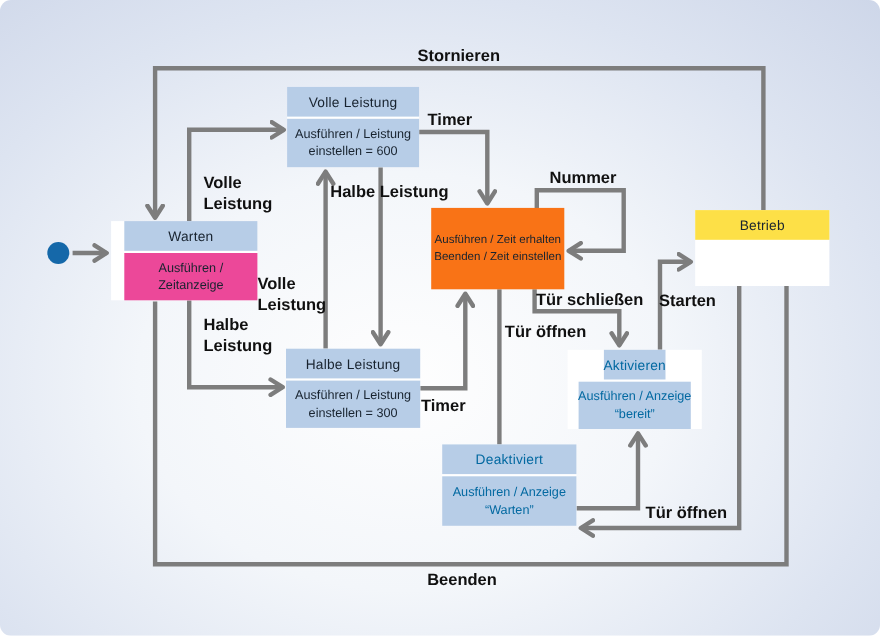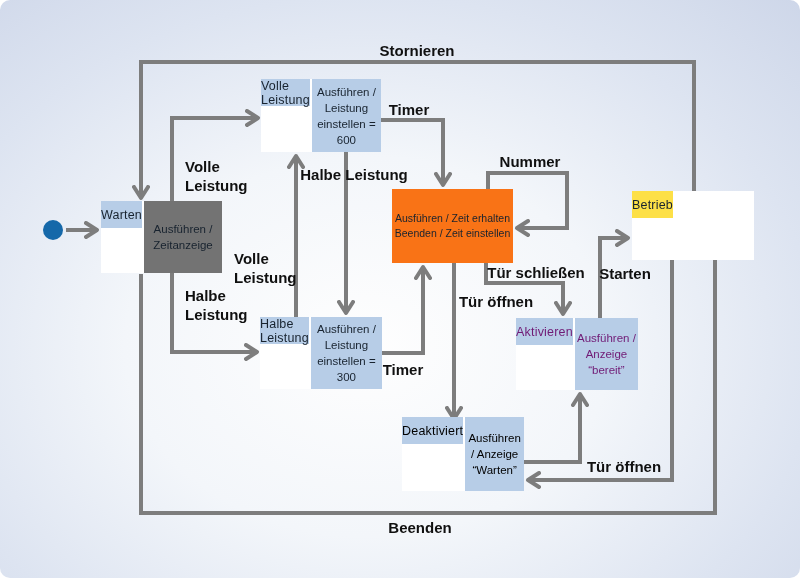--- a/index.html
+++ b/index.html
@@ -8,21 +8,21 @@
     width:800px;height:578px;
     overflow:hidden;
     border-radius:10px;
     background:
       radial-gradient(ellipse 640px 500px at 46% 60%, #fefefe 0%, #f3f6fa 38%, #dde4f1 70%, #ccd5e8 100%);
     font-family:"Liberation Sans", sans-serif;
   }
   #connectors{position:absolute;left:0;top:0;width:800px;height:578px;}
   .state{
     position:absolute;
-    display:flex;flex-direction:row;
+    display:flex;flex-direction:column;
     gap:2px;
   }
   .state .title{
     height:27px;flex:0 0 27px;
     display:flex;align-items:center;justify-content:center;
     font-size:12.5px;
     letter-spacing:0.2px;
   }
   .state .body{
     flex:1 1 auto;
@@ -60,23 +60,23 @@
       <path d="M488,189 L488,173 L567,173 L567,228 L517,228" fill="none" stroke="#7d7d7d" stroke-width="4" stroke-linejoin="miter" marker-end="url(#arrow)"></path>
       <path d="M486,263 L486,283 L563,283 L563,314" fill="none" stroke="#7d7d7d" stroke-width="4" stroke-linejoin="miter" marker-end="url(#arrow)"></path>
       <path d="M454,263 L454,419" fill="none" stroke="#7d7d7d" stroke-width="4" stroke-linejoin="miter" marker-end="url(#arrow)"></path>
       <path d="M524,462 L580,462 L580,394" fill="none" stroke="#7d7d7d" stroke-width="4" stroke-linejoin="miter" marker-end="url(#arrow)"></path>
       <path d="M600,318 L600,238 L628,238" fill="none" stroke="#7d7d7d" stroke-width="4" stroke-linejoin="miter" marker-end="url(#arrow)"></path>
       <path d="M672,260 L672,480 L528,480" fill="none" stroke="#7d7d7d" stroke-width="4" stroke-linejoin="miter" marker-end="url(#arrow)"></path>
       <path d="M66,230 L97,230" fill="none" stroke="#7d7d7d" stroke-width="4" stroke-linejoin="miter" marker-end="url(#arrow)"></path>
       <circle cx="53" cy="230" r="10" fill="#1568a9"></circle>
     </svg>
   <div id="nodes">
-      <div class="state" style="left: 101px; top: 201px; width: 121px; height: 72px; background: rgb(255, 255, 255); color: rgb(24, 35, 47);">
+      <div class="state" style="left: 101px; top: 201px; width: 121px; height: 72px; background: rgb(255, 255, 255); color: rgb(24, 35, 47); padding-left: 12px;">
         <div class="title" style="background: rgb(183, 205, 231);">Warten</div>
-        <div class="body" style="background: #737373;">
+        <div class="body" style="background: #ec4899;">
           <div>Ausführen /</div>
           <div>Zeitanzeige</div>
         </div>
       </div>
       <div class="state" style="left: 261px; top: 79px; width: 120px; height: 73px; background: rgb(255, 255, 255); color: rgb(24, 35, 47);">
         <div class="title" style="background: rgb(183, 205, 231);">Volle Leistung</div>
         <div class="body" style="background: rgb(183, 205, 231);">
           <div>Ausführen / Leistung</div>
           <div>einstellen = 600</div>
         </div>
@@ -90,28 +90,28 @@
       </div>
       <div class="state small" style="left: 392px; top: 189px; width: 121px; height: 74px; background: rgb(255, 255, 255); color: rgb(24, 35, 47);">
         <div class="body" style="background: #f97316;">
           <div>Ausführen / Zeit erhalten</div>
           <div>Beenden / Zeit einstellen</div>
         </div>
       </div>
       <div class="state" style="left: 632px; top: 191px; width: 122px; height: 69px; background: rgb(255, 255, 255); color: rgb(24, 35, 47);">
         <div class="title" style="background: #fde047;">Betrieb</div>
       </div>
-      <div class="state" style="left: 516px; top: 318px; width: 122px; height: 72px; background: rgb(255, 255, 255); color: #701a75;">
+      <div class="state" style="left: 516px; top: 318px; width: 122px; height: 72px; background: rgb(255, 255, 255); color: #0369a1; align-items: center;">
         <div class="title" style="background: rgb(183, 205, 231);">Aktivieren</div>
         <div class="body" style="background: rgb(183, 205, 231);">
           <div>Ausführen / Anzeige</div>
           <div>“bereit”</div>
         </div>
       </div>
-      <div class="state" style="left: 402px; top: 417px; width: 122px; height: 74px; background: rgb(255, 255, 255); color: #000000;">
+      <div class="state" style="left: 402px; top: 404px; width: 122px; height: 74px; background: rgb(255, 255, 255); color: #0369a1;">
         <div class="title" style="background: rgb(183, 205, 231);">Deaktiviert</div>
         <div class="body" style="background: rgb(183, 205, 231);">
           <div>Ausführen / Anzeige</div>
           <div>“Warten”</div>
         </div>
       </div>
     </div>
   <div id="labels">
       <div class="tlabel center" style="left: 417px; top: 41px; color: rgb(16, 16, 16);">
         <div>Stornieren</div>

